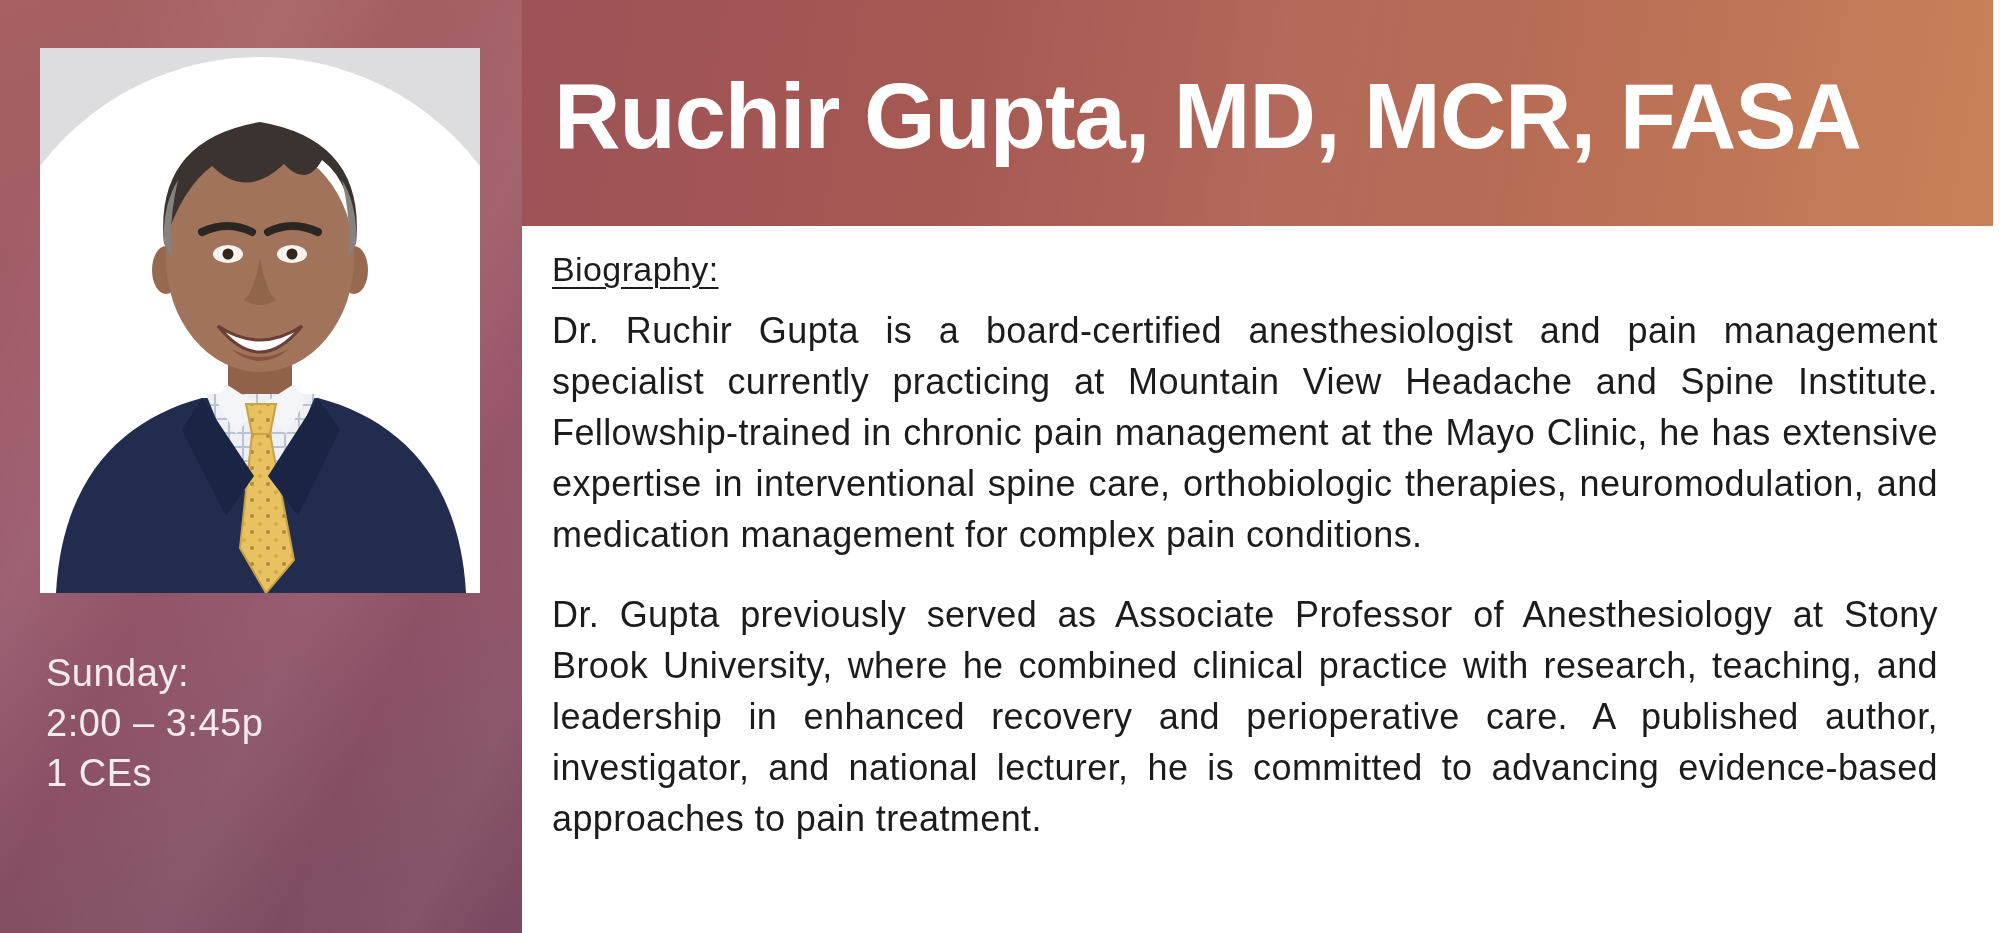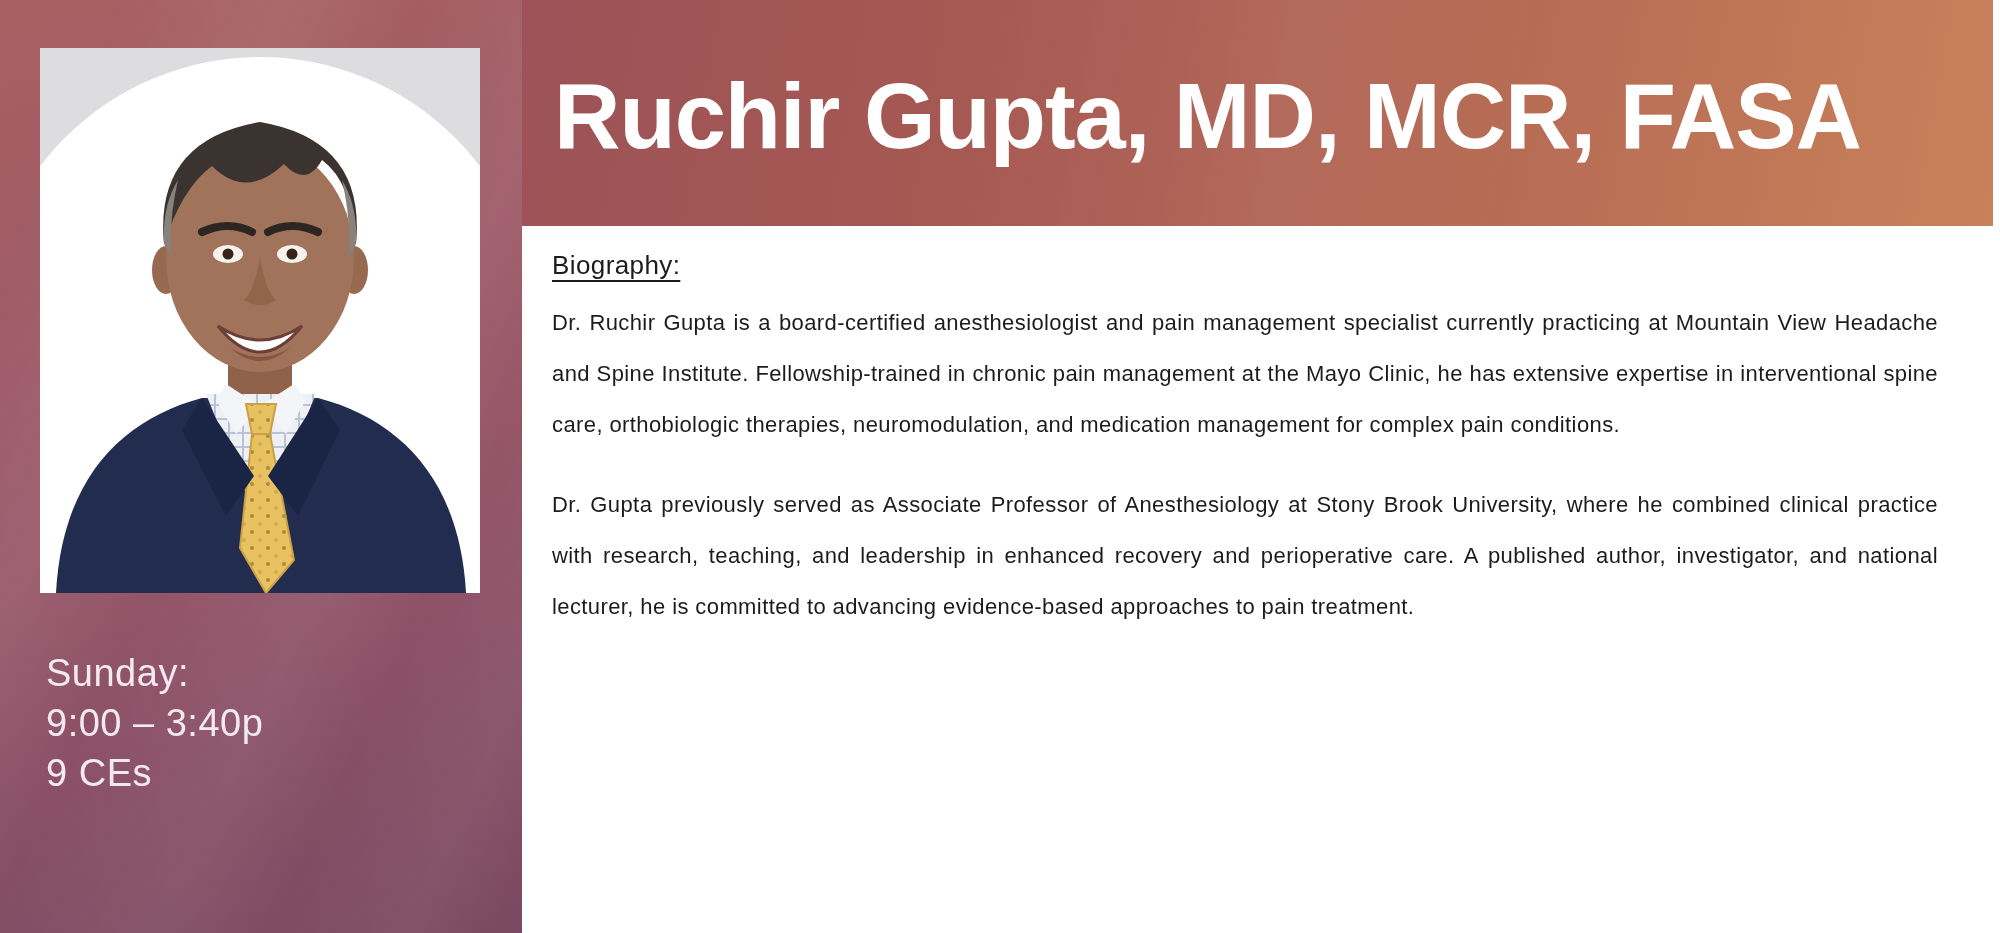--- a/index.html
+++ b/index.html
@@ -67,28 +67,28 @@
     white-space:nowrap;
   }
 
   
   .bio{
     position:absolute;left:552px;top:250px;width:1386px;
     color:var(--bio-text,#1c1c1c);
   }
   .bio-heading{
     margin:0 0 16px 0;
-    font-size:26px;font-weight:400;letter-spacing:.4px;
+    font-size:34px;font-weight:400;letter-spacing:.4px;
     text-decoration:underline;
     text-underline-offset:6px;
     text-decoration-thickness:2px;
   }
   .bio p{
     margin:0 0 29px 0;
-    font-size:22px;line-height:51px;letter-spacing:.4px;
+    font-size:36px;line-height:51px;letter-spacing:.4px;
     text-align:justify;
   }
 </style>
 </head>
 <body>
 
 <div class="page">
 
   <aside class="sidebar">
 
@@ -144,22 +144,22 @@
 
         <path d="M220 210 Q214 244 204 252 Q220 262 236 252 Q226 244 220 210" fill="#916549"></path>
 
         <path d="M178 278 Q220 306 262 278 Q220 330 178 278 Z" fill="#ffffff" stroke="#6b3f35" stroke-width="3"></path>
         <path d="M190 300 Q220 318 250 300 Q220 326 190 300 Z" fill="#8a5242"></path>
       </svg>
     </div>
 
     <div class="schedule">
       <div>Sunday:</div>
-      <div>9:00 – 3:40p</div>
-      <div>9 CEs</div>
+      <div>2:00 – 3:45p</div>
+      <div>1 CEs</div>
     </div>
   </aside>
 
   <header class="banner">
     <h1>Ruchir Gupta, MD, MCR, FASA</h1>
   </header>
 
   <main class="bio">
     <h2 class="bio-heading">Biography:</h2>
     <p>Dr. Ruchir Gupta is a board-certified anesthesiologist and pain management specialist currently practicing at Mountain View Headache and Spine Institute. Fellowship-trained in chronic pain management at the Mayo Clinic, he has extensive expertise in interventional spine care, orthobiologic therapies, neuromodulation, and medication management for complex pain conditions.</p>

